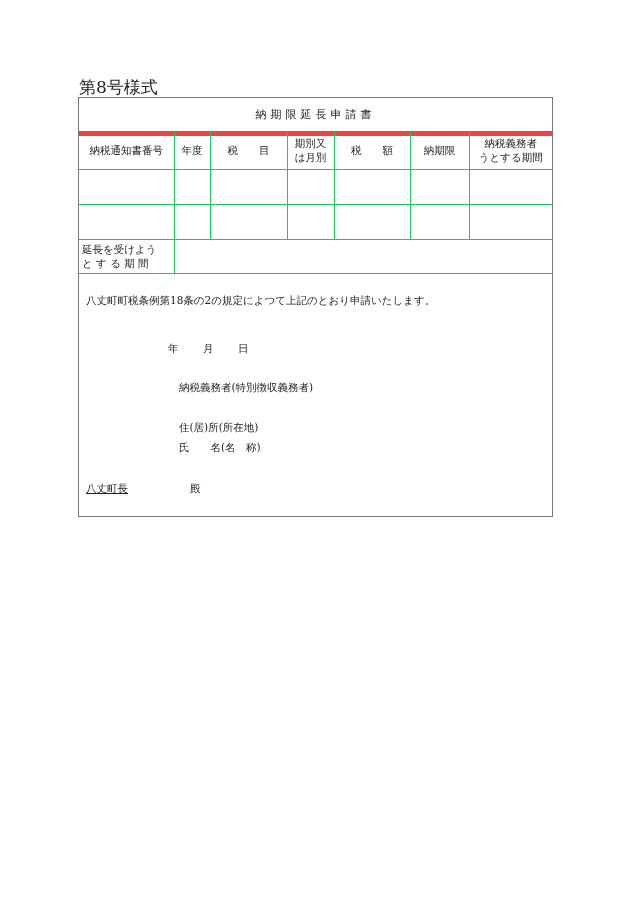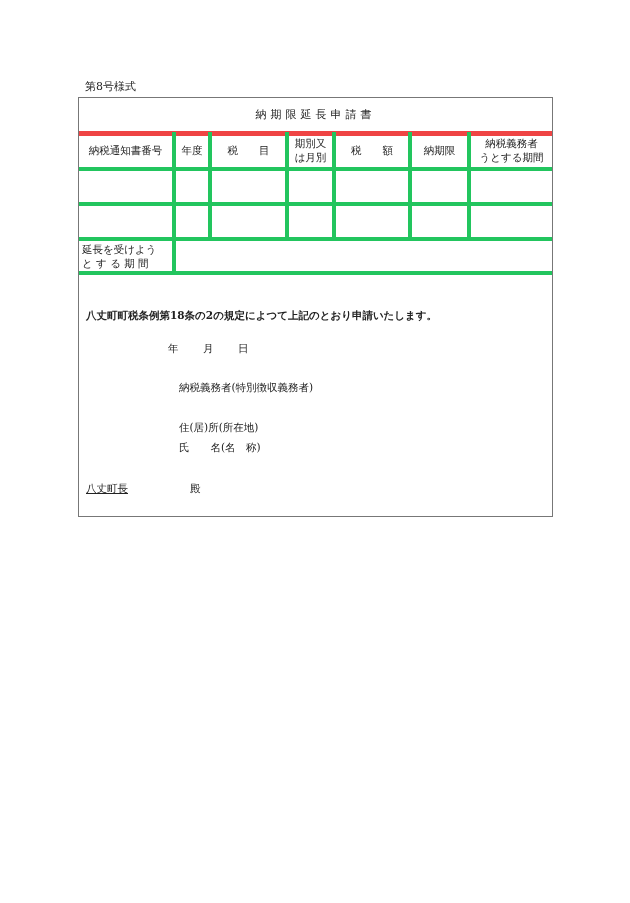--- a/index.html
+++ b/index.html
@@ -1,21 +1,21 @@
 <!DOCTYPE html>
 <html><head>
 <meta charset="utf-8">
 <style>
   html, body { margin: 0; padding: 0; background: #ffffff; }
   body { width: 630px; height: 903px; position: relative; font-family: "DejaVu Serif", "Liberation Serif", serif; color: #222; overflow: hidden; }
-  .form-label { position: absolute; left: 85px; top: 80px; font-size: 11px; line-height: 14px; }
+  .form-label { position: absolute; left: 79px; top: 80px; font-size: 17px; line-height: 14px; }
   .frame { position: absolute; left: 78px; top: 97px; width: 473px; height: 418px; border: 1px solid #777; box-sizing: content-box; }
   .title-row { position: absolute; left: 0; top: 0; width: 473px; height: 33px; border-bottom: 5px solid #ef4444; display: flex; align-items: center; justify-content: center; font-size: 11px; letter-spacing: 4px; }
   table.grid { position: absolute; left: 0; top: 34px; border-collapse: collapse; width: 473px; table-layout: fixed; }
-  table.grid td { border: 4px solid #22c55e; padding: 0; text-align: center; vertical-align: middle; font-size: 10.5px; line-height: 14px; }
+  table.grid td { border: 1px solid #22c55e; padding: 0; text-align: center; vertical-align: middle; font-size: 10.5px; line-height: 14px; }
   table.grid tr td:first-child { border-left: none; }
   table.grid tr td:last-child { border-right: none; }
   table.grid tr:first-child td { border-top: none; }
   .hdr { height: 37px; margin-top: 36px; }
   .datarow { height: 35px; }
   .extrow { height: 34px; }
   .ext-label { text-align: left !important; padding-left: 3px !important; font-size: 10.5px; line-height: 15px; }
   .body-area { position: absolute; left: 0; top: 178px; width: 473px; height: 240px; font-size: 10.5px; }
   .body-area .line { position: absolute; white-space: pre; }
 </style>
@@ -75,21 +75,21 @@
       <td class="ext-label">
         <div>延長を受けよう</div>
         <div>と す る 期 間</div>
       </td>
       <td colspan="6"></td>
     </tr>
   </tbody>
     </table>
 
   <div class="body-area">
-    <div class="line" style="left:7px; top:33px;font-weight:bold;">八丈町町税条例第18条の2の規定によつて上記のとおり申請いたします。</div>
+    <div class="line" style="left:7px; top:18px;">八丈町町税条例第18条の2の規定によつて上記のとおり申請いたします。</div>
     <div class="line" style="left:89px; top:66px;">年</div>
     <div class="line" style="left:124px; top:66px;">月</div>
     <div class="line" style="left:159px; top:66px;">日</div>
     <div class="line" style="left:100px; top:105px;">納税義務者(特別徴収義務者)</div>
     <div class="line" style="left:100px; top:145px;">住(居)所(所在地)</div>
     <div class="line" style="left:100px; top:165px;">氏　　名(名　称)</div>
     <div class="line" style="left:7px; top:206px;text-decoration:underline;">八丈町長</div>
     <div class="line" style="left:111px; top:206px;">殿</div>
   </div>
 </div>

